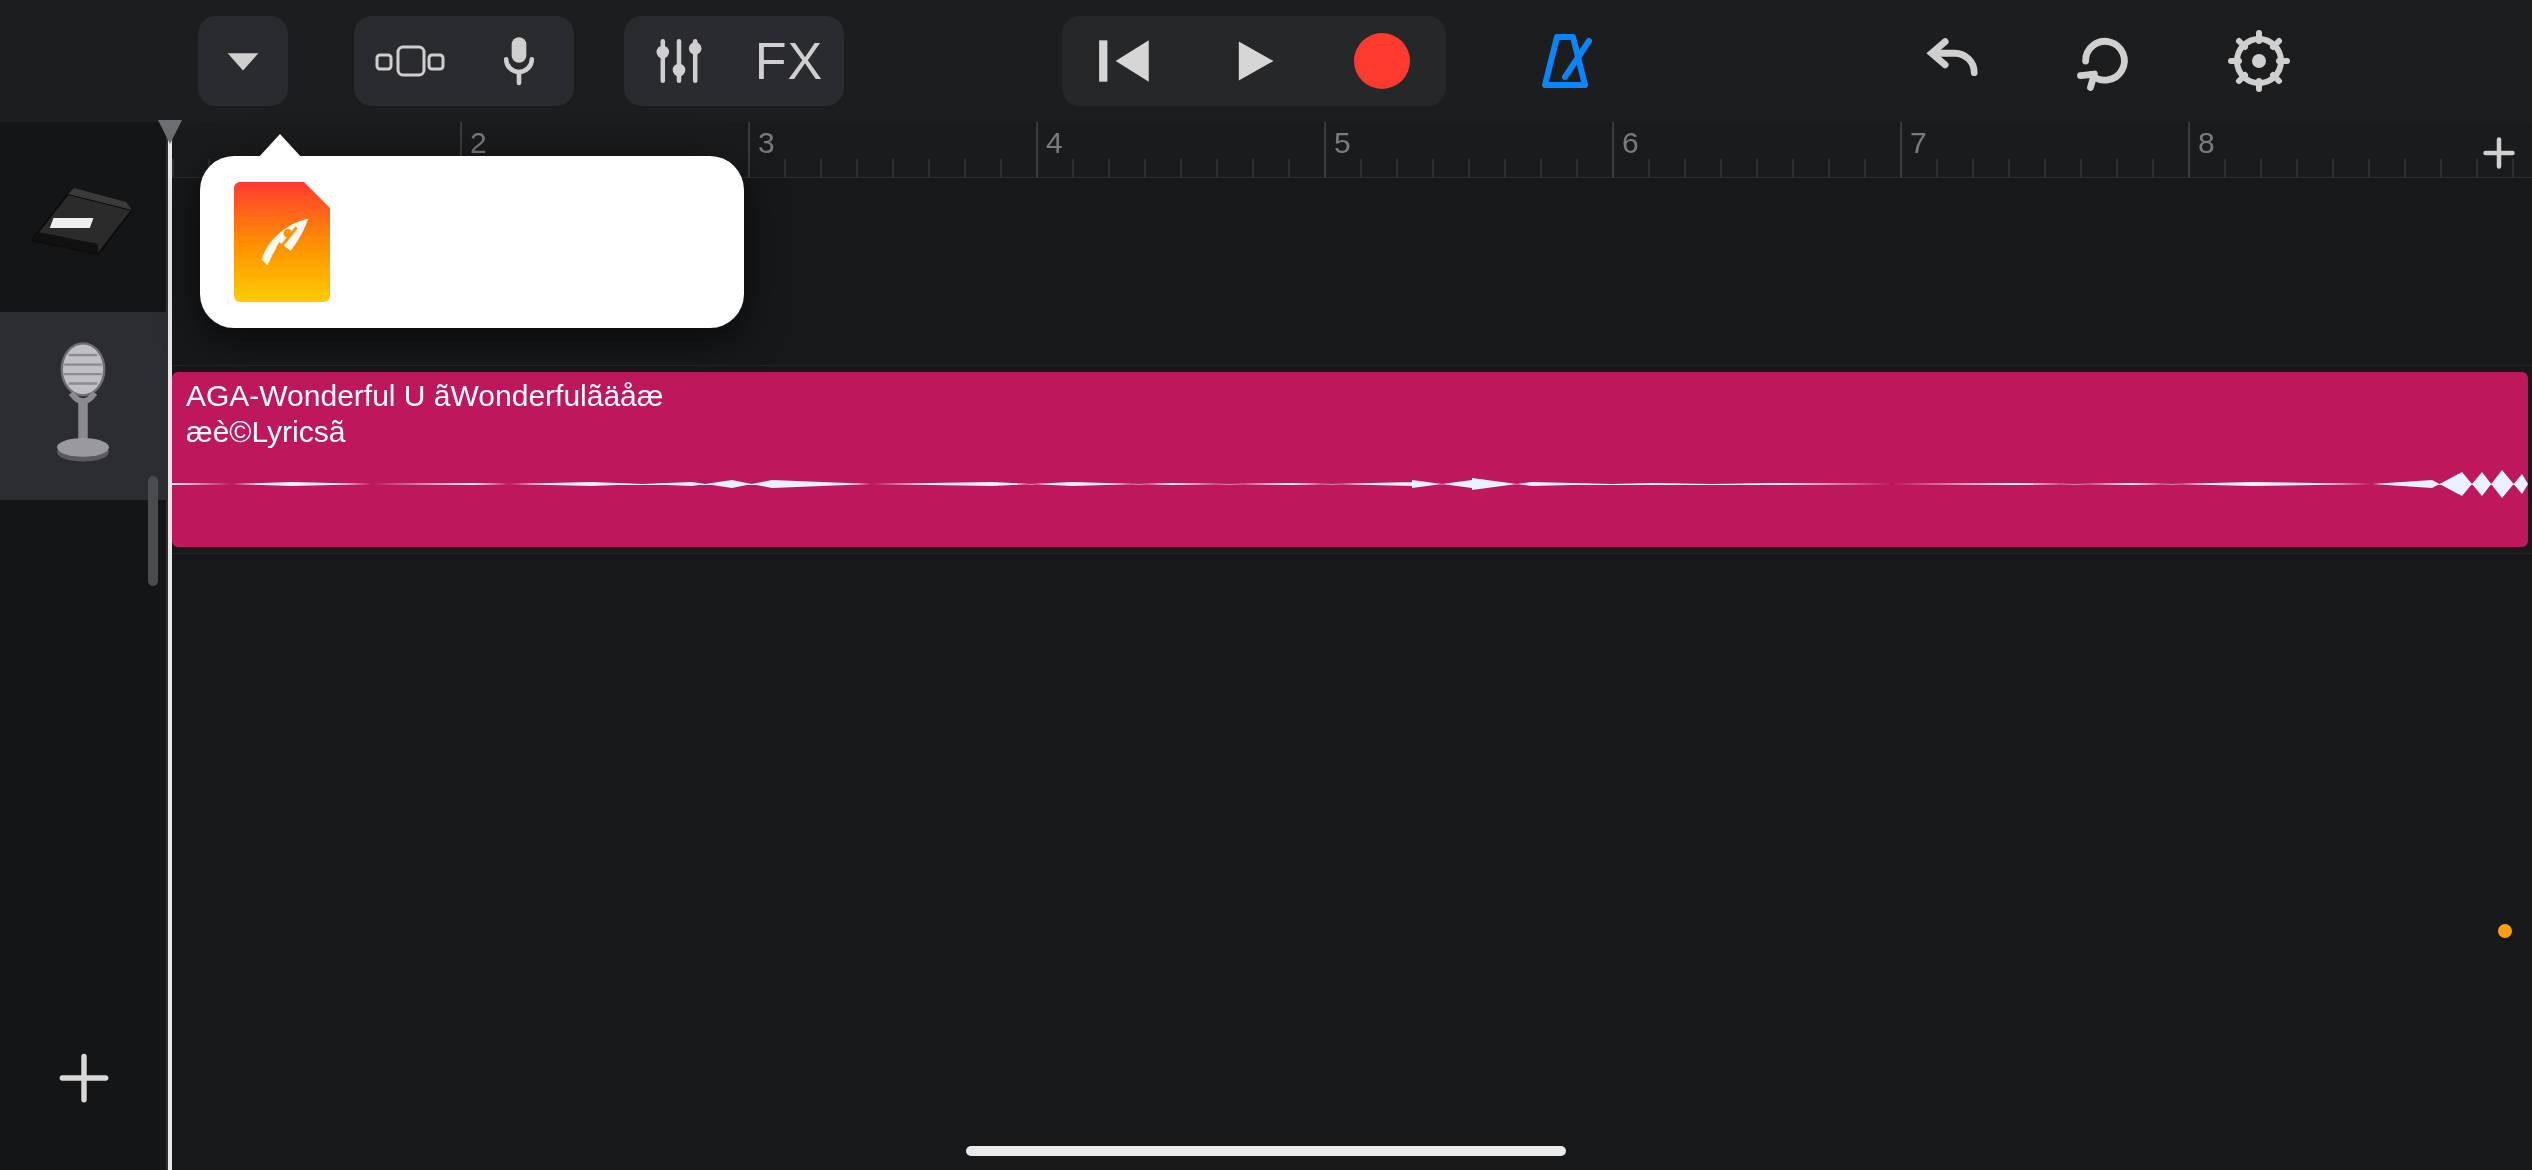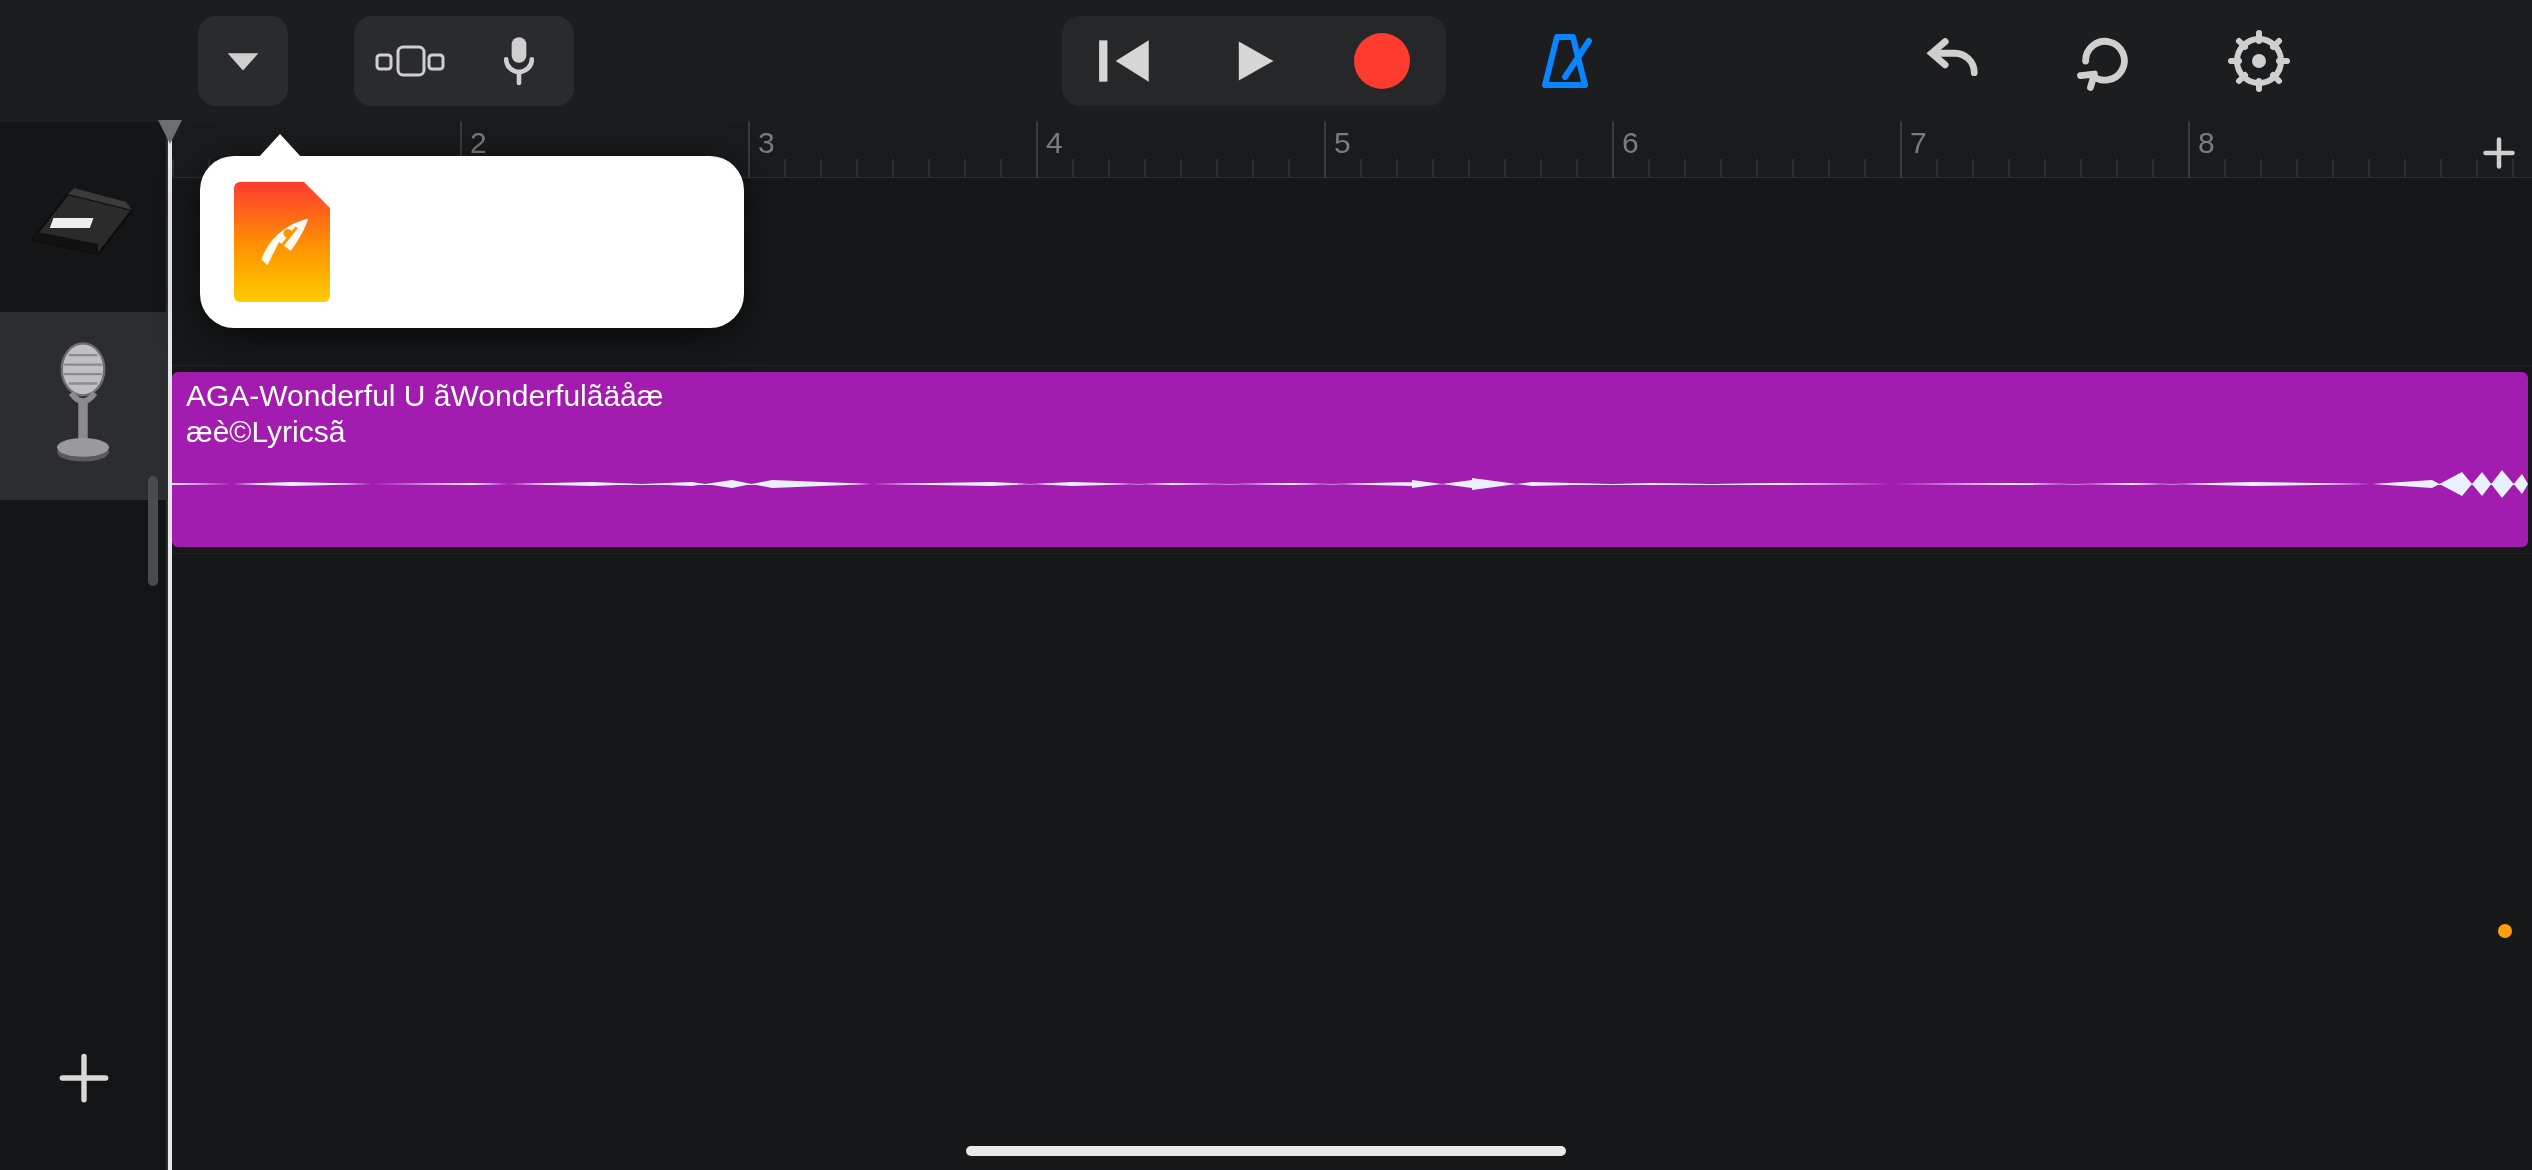--- a/index.html
+++ b/index.html
@@ -323,20 +323,38 @@
       <div class="seg">
         <svg width="44" height="56" viewBox="0 0 24 30">
           <rect x="8" y="2" width="8" height="14" rx="4" fill="#cfcfcf"></rect>
           <path d="M5 14a7 7 0 0 0 14 0" fill="none" stroke="#cfcfcf" stroke-width="2.5" stroke-linecap="round"></path>
           <line x1="12" y1="21" x2="12" y2="27" stroke="#cfcfcf" stroke-width="2.5" stroke-linecap="round"></line>
         </svg>
       </div>
     </div>
   </div>
 
+  <div class="toolbar-slot" style="left:624px;">
+    <div class="tool-group">
+      <div class="seg">
+        <svg width="54" height="54" viewBox="0 0 30 30">
+          <line x1="6" y1="4" x2="6" y2="26" stroke="#cfcfcf" stroke-width="2.5" stroke-linecap="round"></line>
+          <line x1="15" y1="4" x2="15" y2="26" stroke="#cfcfcf" stroke-width="2.5" stroke-linecap="round"></line>
+          <line x1="24" y1="4" x2="24" y2="26" stroke="#cfcfcf" stroke-width="2.5" stroke-linecap="round"></line>
+          <circle cx="6" cy="10" r="3.5" fill="#cfcfcf"></circle>
+          <circle cx="15" cy="20" r="3.5" fill="#cfcfcf"></circle>
+          <circle cx="24" cy="8" r="3.5" fill="#cfcfcf">
+        </circle>
+          </svg>
+      </div>
+      <div class="seg">
+        <span class="fx-label">FX</span>
+      </div>
+    </div>
+  </div>
 
   <div class="toolbar-slot" style="left:1062px;">
     <div class="tool-group" style="width:384px;background:#262729;">
       <div class="seg" style="width:128px;">
         <svg width="62" height="52" viewBox="0 0 30 24">
           <rect x="2" y="2" width="4" height="20" fill="#d6d6d6"></rect>
           <path d="M26 2 L10 12 L26 22 Z" fill="#d6d6d6"></path>
         </svg>
       </div>
       <div class="seg" style="width:128px;">
@@ -518,21 +536,21 @@
       <line x1="2" y1="12" x2="22" y2="12" stroke="#d8d8d8" stroke-width="2.5" stroke-linecap="round"></line>
     </svg>
   </div>
 </div>
 
 <div class="vscroll-indicator"></div>
 
 <div class="lanes">
   <div class="lane"></div>
   <div class="lane">
-    <div class="region" id="region0" style="left: 4px; width: 2356px; background: #a21caf; padding-left: 29px;">
+    <div class="region" id="region0" style="left: 4px; width: 2356px; background: #be185d; padding-left: 29px;">
       <div class="rname">AGA-Wonderful U ãWonderfulãäåæ
 æè©Lyricsã</div>
       <svg class="wave" viewBox="0 0 2356 40" preserveAspectRatio="none">
         <path fill="#e8f1ff" d="M0 20 
           L0 19 L60 20 L120 18 L200 20 L300 19 L420 22 L520 18 L560 24 L600 16
           L700 20 L820 18 L900 22 L1000 19 L1120 21 L1240 18 L1240 24 L1300 16
           L1300 26 L1360 18 L1480 21 L1600 19 L1720 20 L1840 19 L1960 21 L2080 18
           L2200 20 L2260 24 L2290 8 L2310 32 L2330 6 L2350 30 L2356 20
           L2356 20
           L2350 10 L2330 34 L2310 8 L2290 32 L2260 16 L2200 20 L2080 22 L1960 19

